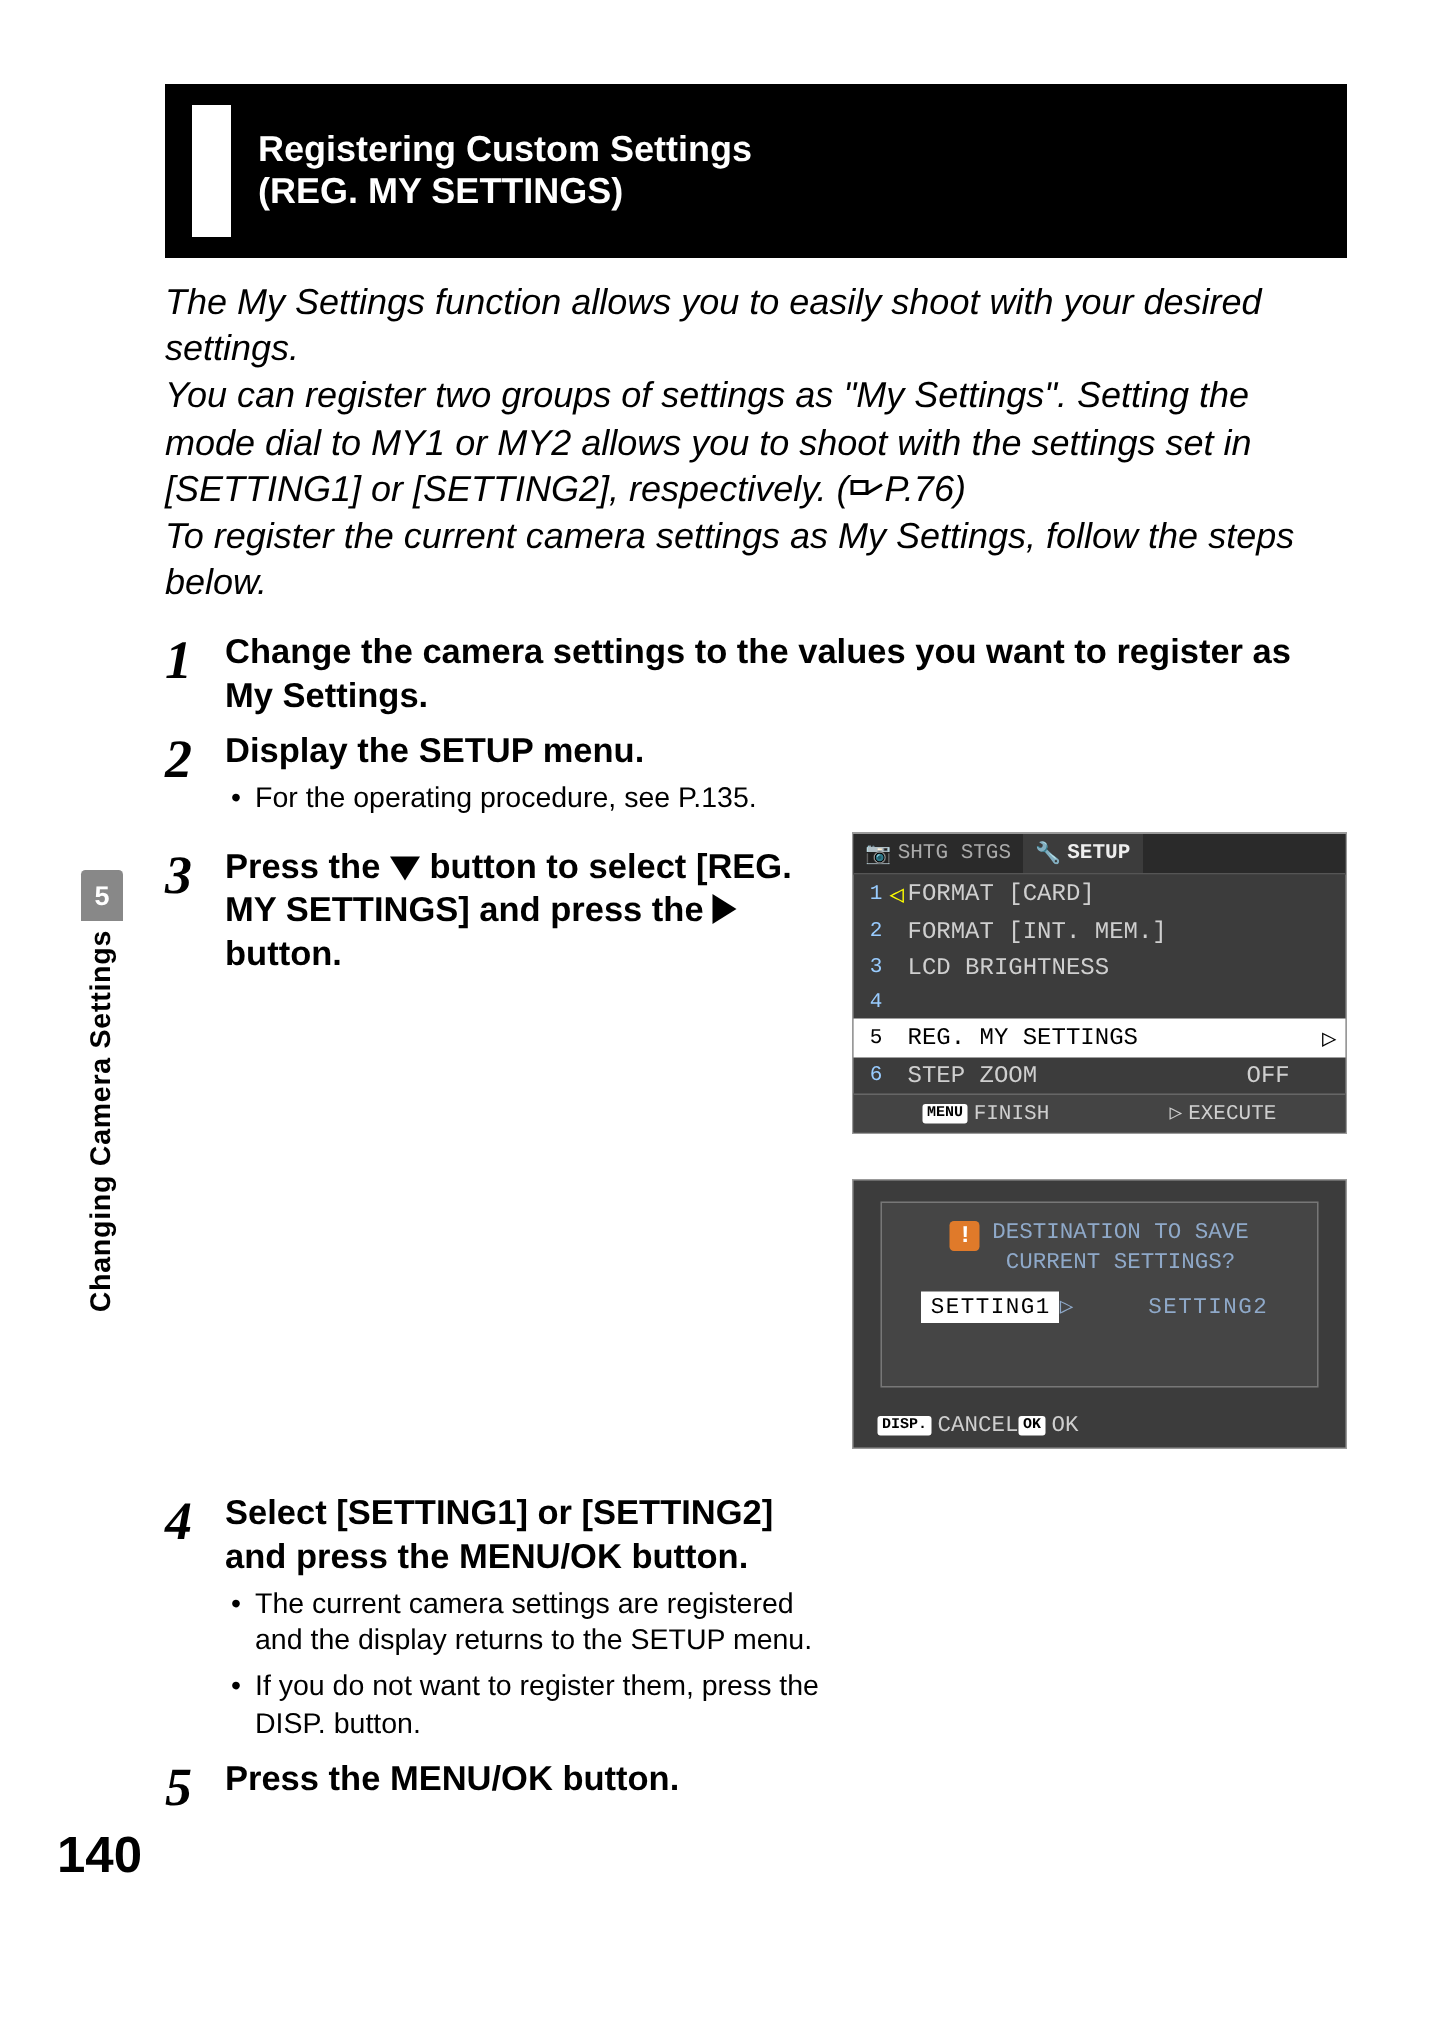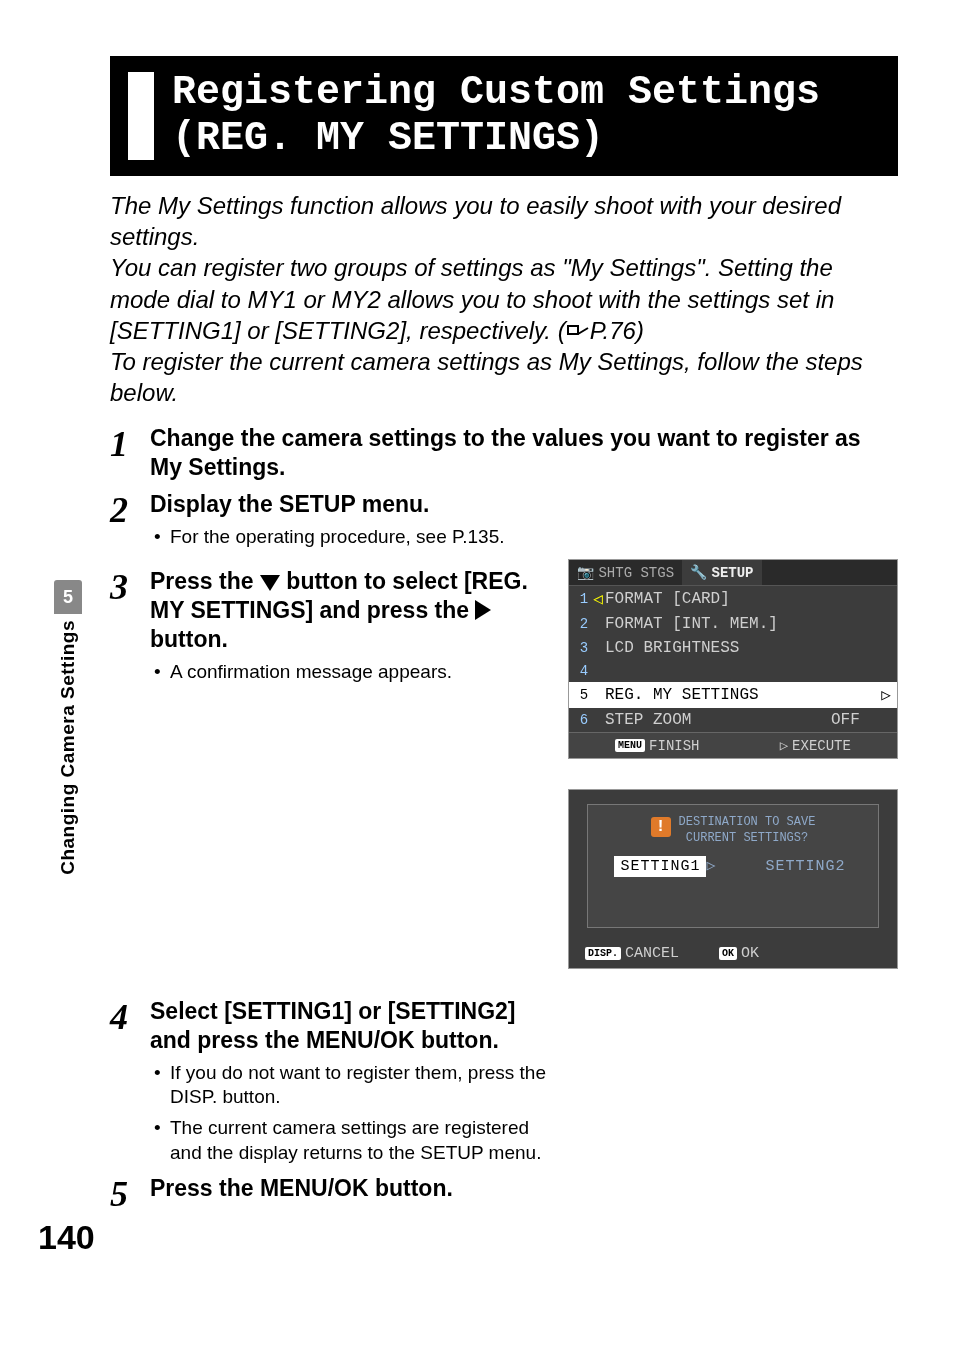--- a/index.html
+++ b/index.html
@@ -4,21 +4,21 @@
 <style>
   * { box-sizing: border-box; margin: 0; padding: 0; }
   html, body { width: 954px; height: 1351px; background: #fff; font-family: Arial, Helvetica, sans-serif; color: #000; }
   .page { position: relative; width: 954px; height: 1351px; padding: 56px 56px 40px 110px; }
   .sidebar { position: absolute; left: 38px; top: 580px; width: 60px; display: flex; flex-direction: column; align-items: center; }
   .sidebar .tab-number { background: #888; color: #fff; font-weight: bold; width: 28px; height: 34px; display: flex; align-items: center; justify-content: center; font-size: 18px; border-top-left-radius: 3px; border-top-right-radius: 3px; }
   .sidebar .tab-text { writing-mode: vertical-rl; text-orientation: mixed; transform: rotate(180deg); font-weight: bold; font-size: 19px; margin-top: 6px; letter-spacing: 0.5px; }
   .page-number { position: absolute; left: 38px; bottom: 94px; font-weight: 900; font-size: 34px; }
   .title-block { background: #000; color: #fff; padding: 14px 18px 14px 18px; display: flex; align-items: center; margin-bottom: 14px; }
   .title-block .accent { width: 26px; height: 88px; background: #fff; margin-right: 18px; }
-  .title-block .title-text { font-size: 40px; font-weight: 900; line-height: 1.15; font-family: Liberation Mono, monospace; }
+  .title-block .title-text { font-size: 24px; font-weight: 900; line-height: 1.15; }
   .intro { font-size: 24px; line-height: 1.3; margin-bottom: 16px; font-style: italic; }
   .steps { width: 100%; }
   .step { display: flex; align-items: flex-start; margin-top: 8px; }
   .step .num { font-family: Georgia, 'Times New Roman', serif; font-style: italic; font-weight: 900; font-size: 36px; width: 40px; flex: 0 0 40px; line-height: 1; margin-top: 2px; }
   .step .body { flex: 1; }
   .step-title { font-size: 23px; font-weight: 700; line-height: 1.25; }
   .sub { margin-top: 6px; padding-left: 20px; position: relative; font-size: 19px; line-height: 1.3; }
   .sub::before { content: "•"; position: absolute; left: 4px; top: 0; }
   .row { display: flex; gap: 20px; align-items: flex-start; margin-top: 10px; }
   .row .left { flex: 1; }
@@ -39,26 +39,26 @@
   .lcd .item .val { width: 60px; text-align: left; }
   .lcd .item.selected .arrow { color: #000; font-weight: bold; }
   .lcd .footer { display: flex; justify-content: space-around; padding: 4px 6px; background: #444; border-top: 1px solid #666; font-size: 14px; }
   .lcd .footer .fbtn { display: flex; align-items: center; gap: 4px; }
   .lcd .footer .badge { background: #fff; color: #000; font-size: 10px; padding: 1px 3px; border-radius: 2px; font-weight: bold; }
   
   .lcd2 { width: 330px; border: 1px solid #999; font-family: "Courier New", monospace; font-size: 16px; color: #cfcfcf; background: #3c3c3c; height: 180px; position: relative; }
   .lcd2 .inner { position: absolute; left: 18px; right: 18px; top: 14px; bottom: 40px; border: 1px solid #777; background: #454545; padding: 10px 12px; display:flex; flex-direction:column; align-items:center; }
   .lcd2 .warnrow { display:flex; align-items:flex-start; gap:8px; }
   .lcd2 .warn { width: 20px; height: 20px; border-radius: 3px; background: #e07a2a; color: #fff; font-weight: bold; display: flex; align-items: center; justify-content: center; flex:0 0 20px; margin-top:2px; }
-  .lcd2 .msg { color: #8fa9c9; font-size: 12px; text-align:center; line-height:1.3; }
+  .lcd2 .msg { color: #8fa9c9; font-size: 15px; text-align:center; line-height:1.3; }
   .lcd2 .opts { margin-top: 10px; display: flex; gap: 0px; align-items:flex-start; }
   .lcd2 .opt { padding: 2px 6px; font-size: 15px; letter-spacing:1px; }
   .lcd2 .opt.sel { background: #fff; color: #000; }
   .lcd2 .sep { color:#8fa9c9; font-size:15px; }
-  .lcd2 .footer2 { position: absolute; left: 0; right: 0; bottom: 0; display: flex; gap: 40px; padding: 6px 16px; font-size: 15px; }
+  .lcd2 .footer2 { position: absolute; left: 0; right: 0; bottom: 0; display: flex; padding: 6px 16px; font-size: 15px; }
   .lcd2 .footer2 .fbtn { display: flex; align-items: center; gap: 4px; }
   .lcd2 .footer2 .badge { background: #fff; color: #000; font-size: 10px; padding: 1px 3px; border-radius: 2px; font-weight: bold; }
   .triangle-down { display: inline-block; width: 0; height: 0; border-left: 10px solid transparent; border-right: 10px solid transparent; border-top: 16px solid #000; vertical-align: -2px; }
   .triangle-right { display: inline-block; width: 0; height: 0; border-top: 10px solid transparent; border-bottom: 10px solid transparent; border-left: 16px solid #000; vertical-align: -2px; }
   .ref-icon { display:inline-flex; align-items:center; vertical-align:-3px; }
 </style>
 </head>
 <body>
 
 <div class="page">
@@ -108,21 +108,20 @@
     </div>
 
     <div class="row">
       <div class="left">
         <div class="step">
           <div class="num">3</div>
           <div class="body">
             <div class="step-title">
               <span>Press the </span><span class="triangle-down"></span><span> button to select [REG. MY SETTINGS] and press the </span><span class="triangle-right"></span><span> button.</span>
             </div>
-            <div class="sub">A confirmation message appears.</div>
           </div>
         </div>
       </div>
       <div class="right">
         <div class="shots">
         <div class="lcd">
           <div class="tabs">
             <div class="tab">
                   <span>📷</span>
                   <span>SHTG STGS</span>
@@ -212,22 +211,22 @@
         </div>
       </div>
     </div>
 
     <div class="row" style="margin-top:20px;">
       <div class="left">
         <div class="step">
           <div class="num">4</div>
           <div class="body">
             <div class="step-title">Select [SETTING1] or [SETTING2] and press the MENU/OK button.</div>
+            <div class="sub">The current camera settings are registered and the display returns to the SETUP menu.</div>
             <div class="sub">If you do not want to register them, press the DISP. button.</div>
-            <div class="sub">The current camera settings are registered and the display returns to the SETUP menu.</div>
           </div>
         </div>
       </div>
       <div class="right"></div>
     </div>
 
     <div class="step">
       <div class="num">5</div>
       <div class="body">
         <div class="step-title">Press the MENU/OK button.</div>

